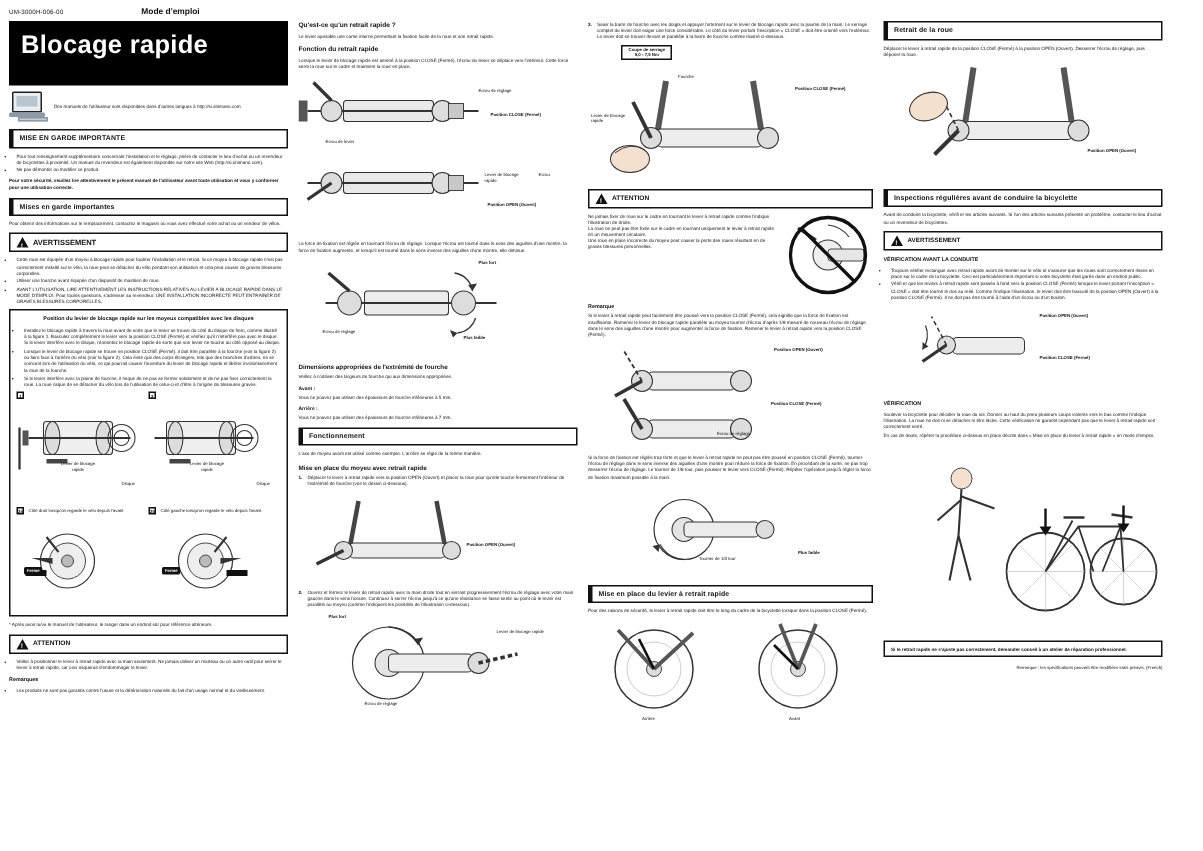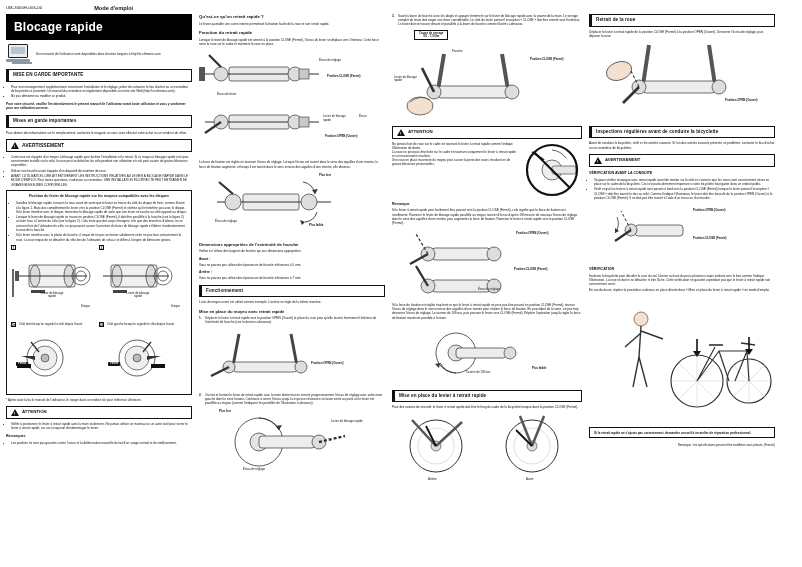--- a/index.html
+++ b/index.html
@@ -23,22 +23,22 @@
   
   .cols { display:flex; gap: 7px; height: 545px; }
   .col { width: 190px; position: relative; }
   .col.c1 { width: 186px; }
   .col.c2 { width: 186px; }
   .col.c3 { width: 190px; }
   .col.c4 { width: 186px; }
 
   
   .title-box {
-    background: #000; color:#fff; padding: 5px 8px 5px 8px;
-    font-size: 12px; font-weight: bold; letter-spacing:.2px;
+    background: #000; color:#fff; padding: 5px 8px 15px 8px;
+    font-size: 17px; font-weight: bold; letter-spacing:.2px;
     margin-bottom: 4px;
   }
   .manual-note { display:flex; gap:4px; align-items:flex-start; margin-bottom:5px; }
   .manual-note .txt { font-size: 3.1px; line-height:1.45; padding-top:8px; }
   .pc-icon { width: 26px; height: 20px; position:relative; flex:0 0 auto; }
   .pc-icon .screen { position:absolute; left:2px; top:0; width:20px; height:14px; border:1.2px solid #222; border-radius:1px; background:#e9eef2; }
   .pc-icon .screen:after { content:""; position:absolute; left:2px; top:2px; right:2px; bottom:3px; background:#b9c6cf; }
   .pc-icon .base { position:absolute; left:0; top:14.5px; width:24px; height:3px; background:#8b9aa4; border-radius:1px; }
   .pc-icon .pad { position:absolute; left:6px; top:17.5px; width:20px; height:2.5px; background:#c3ced5; border:.6px solid #8b9aa4; }
 

